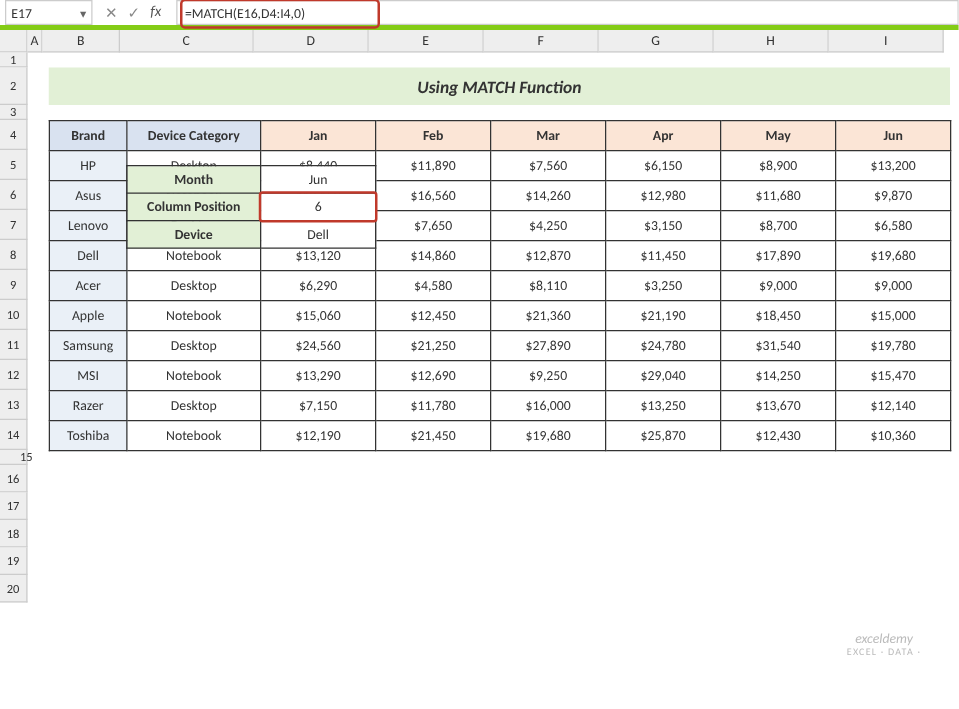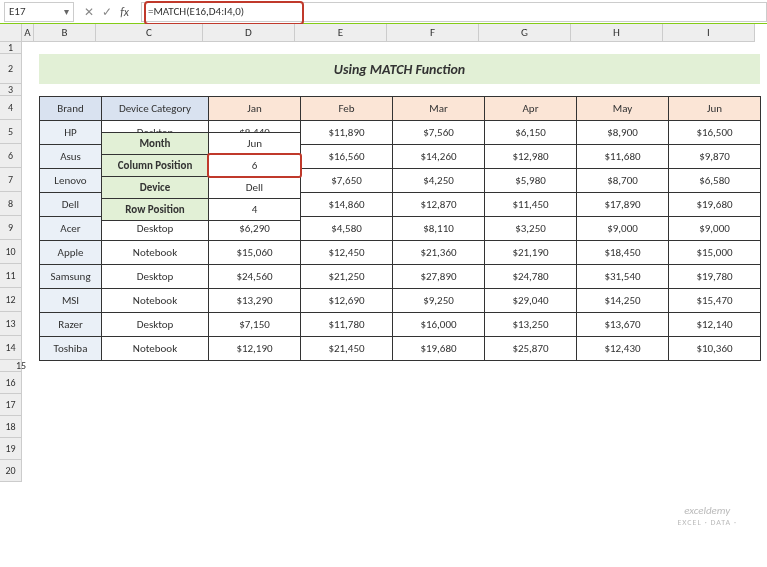--- a/index.html
+++ b/index.html
@@ -1,21 +1,21 @@
 <!DOCTYPE html>
 <html><head>
 <meta charset="utf-8">
 <style>
 * { box-sizing: border-box; margin: 0; padding: 0; }
 body { font-family: Calibri, Arial, sans-serif; font-size: 12px; background: #fff; color: #333; }
 
 .app { width: 767px; height: 567px; display: flex; flex-direction: column; }
 
 
-.formula-bar { display: flex; align-items: center; height: 24px; border-bottom: 1px solid #84cc16; background: #fff; text-align: center; }
+.formula-bar { display: flex; align-items: center; height: 24px; border-bottom: 4px solid #84cc16; background: #fff; text-align: center; }
 .name-box { width: 70px; height: 20px; border: 1px solid #ccc; margin: 0 4px; display: flex; align-items: center; padding: 0 4px; font-size: 11px; }
 .name-box .chev { margin-left: auto; color: #666; font-size: 10px; }
 .fb-btns { display: flex; gap: 8px; color: #888; padding: 0 6px; font-size: 12px; }
 .fx { font-style: italic; color: #555; margin-right: 6px; }
 .formula-input { flex: 1; border: 1px solid #ccc; height: 20px; display: flex; align-items: center; padding: 0 6px; font-size: 11px; position: relative; }
 .formula-highlight { position: absolute; left: 2px; top: -2px; width: 160px; height: 24px; border: 2px solid #c0392b; border-radius: 4px; pointer-events: none; }
 
 
 .grid-wrap { flex: 1; overflow: hidden; position: relative; }
 .corner { position: absolute; left: 0; top: 0; width: 22px; height: 18px; background: #eee; border-right: 1px solid #ccc; border-bottom: 1px solid #ccc; }
@@ -30,21 +30,21 @@
 .cD, .cE, .cF, .cG, .cH, .cI { width: 92px; }
 
 
 .r1 { height: 12px; } .r2 { height: 30px; } .r3 { height: 12px; }
 .r4 { height: 24px; } .r15 { height: 12px; }
 .r16,.r17,.r18,.r19,.r20 { height: 22px; }
 
 .title-banner { background: #e2f0d6; text-align: center; font-weight: bold; font-style: italic; font-size: 14px; color: #333; display: flex; align-items: center; justify-content: center; height: 100%; }
 .table-main { border-collapse: collapse; }
 .table-main th, .table-main td { border: 1px solid #333; padding: 3px 6px; text-align: center; font-size: 11px; height: 24px; }
-.table-main th { font-weight: normal; text-align: center; }
+.table-main th { font-weight: bold; text-align: center; }
 .th-brand { background: #d9e2f0; }
 .th-orange { background: #fbe5d6; margin-top: 36px; }
 .td-brand { background: #eaf0f7; }
 .td-data { background: #fff; }
 
 .lookup-table { border-collapse: collapse; }
 .lookup-table td { border: 1px solid #333; padding: 3px 6px; text-align: center; font-size: 11px; height: 22px; }
 .lbl-cell { background: #e2f0d6; font-weight: bold; width: 107px; }
 .val-cell { background: #fff; width: 92px; }
 .highlight-cell { position: relative; }
@@ -146,39 +146,39 @@
                 <th class="th-orange cD">Jun</th>
               </tr>
               <tr>
                 <td class="td-brand cB">HP</td>
                 <td class="td-data cC">Desktop</td>
                 <td class="td-data cD">$8,440</td>
                 <td class="td-data cD">$11,890</td>
                 <td class="td-data cD">$7,560</td>
                 <td class="td-data cD">$6,150</td>
                 <td class="td-data cD">$8,900</td>
-                <td class="td-data cD">$16,500</td>
+                <td class="td-data cD">$13,200</td>
               </tr>
               <tr>
                 <td class="td-brand cB">Asus</td>
                 <td class="td-data cC">Notebook</td>
                 <td class="td-data cD">$12,150</td>
                 <td class="td-data cD">$16,560</td>
                 <td class="td-data cD">$14,260</td>
                 <td class="td-data cD">$12,980</td>
                 <td class="td-data cD">$11,680</td>
                 <td class="td-data cD">$9,870</td>
               </tr>
               <tr>
                 <td class="td-brand cB">Lenovo</td>
                 <td class="td-data cC">Desktop</td>
                 <td class="td-data cD">$6,500</td>
                 <td class="td-data cD">$7,650</td>
                 <td class="td-data cD">$4,250</td>
-                <td class="td-data cD">$5,980</td>
+                <td class="td-data cD">$3,150</td>
                 <td class="td-data cD">$8,700</td>
                 <td class="td-data cD">$6,580</td>
               </tr>
               <tr>
                 <td class="td-brand cB">Dell</td>
                 <td class="td-data cC">Notebook</td>
                 <td class="td-data cD">$13,120</td>
                 <td class="td-data cD">$14,860</td>
                 <td class="td-data cD">$12,870</td>
                 <td class="td-data cD">$11,450</td>
@@ -275,24 +275,20 @@
 
       <div class="row-flex r19">
         <div class="cA cell-pad"></div>
           <div class="cB cell-pad"></div>
         <table class="lookup-table" id="lookup2">
 <tbody>
               <tr>
                 <td class="lbl-cell">Device</td>
     <td class="val-cell">Dell</td>
               </tr>
-<tr>
-                <td class="lbl-cell">Row Position</td>
-    <td class="val-cell">4</td>
-              </tr>
             </tbody>
           </table>
       </div>
     </div>
 
     <div class="watermark">
       <div class="big">exceldemy</div>
       <div class="small">EXCEL · DATA ·</div>
     </div>
   </div>

